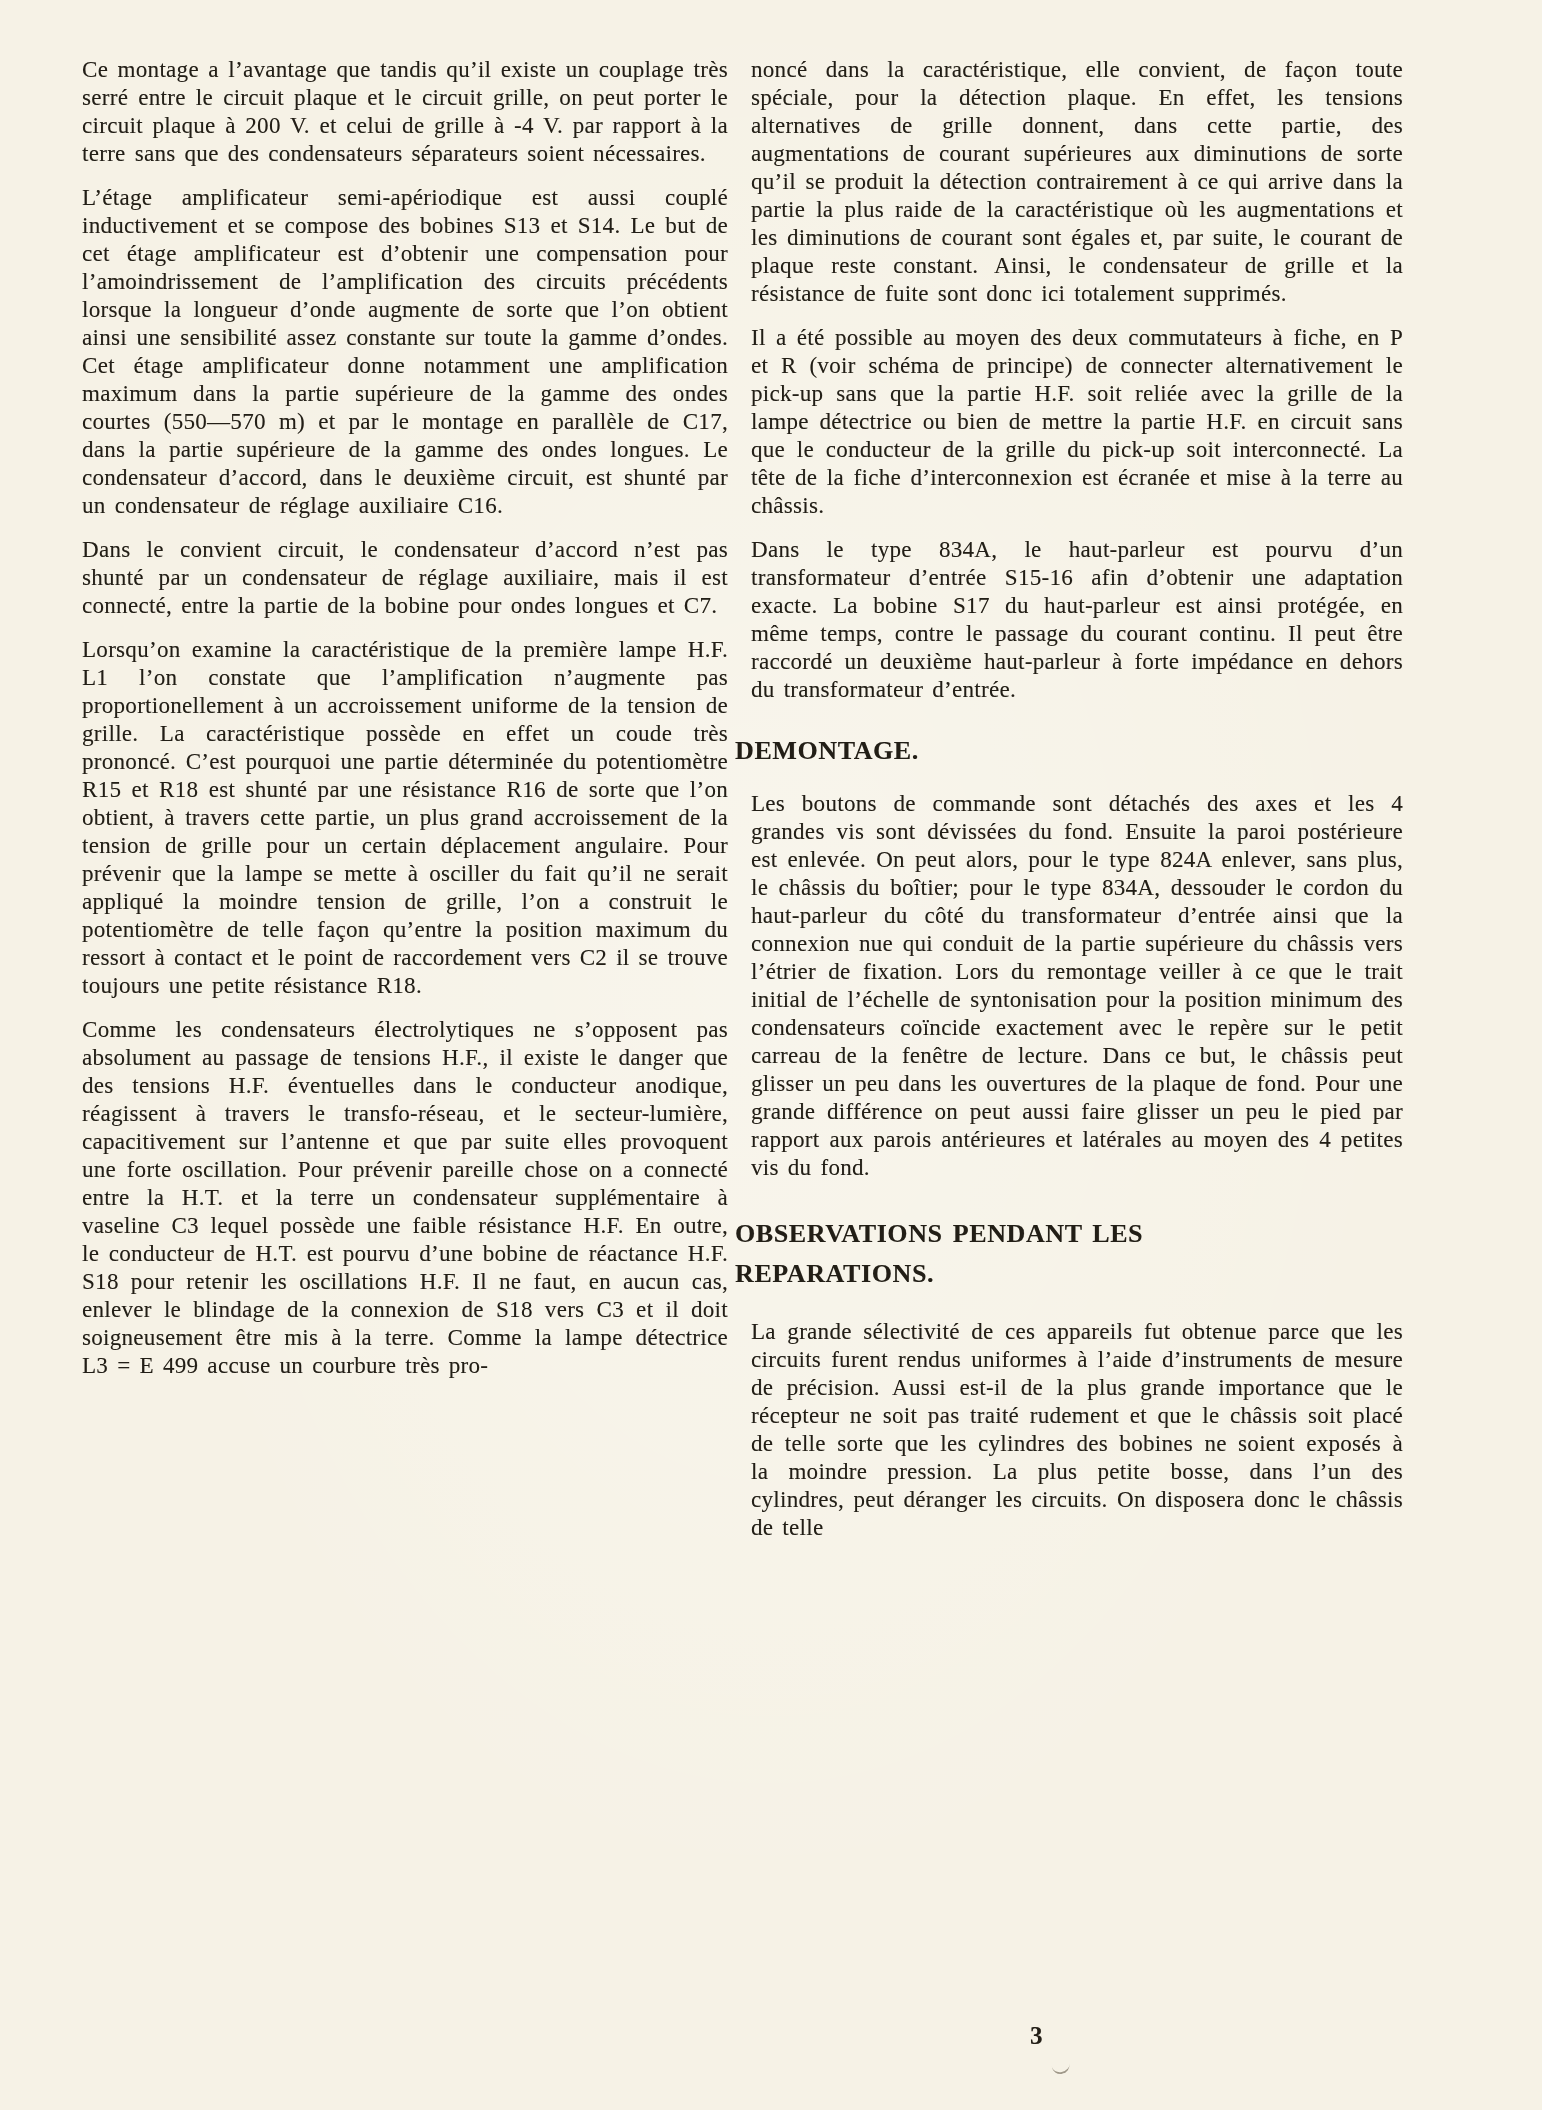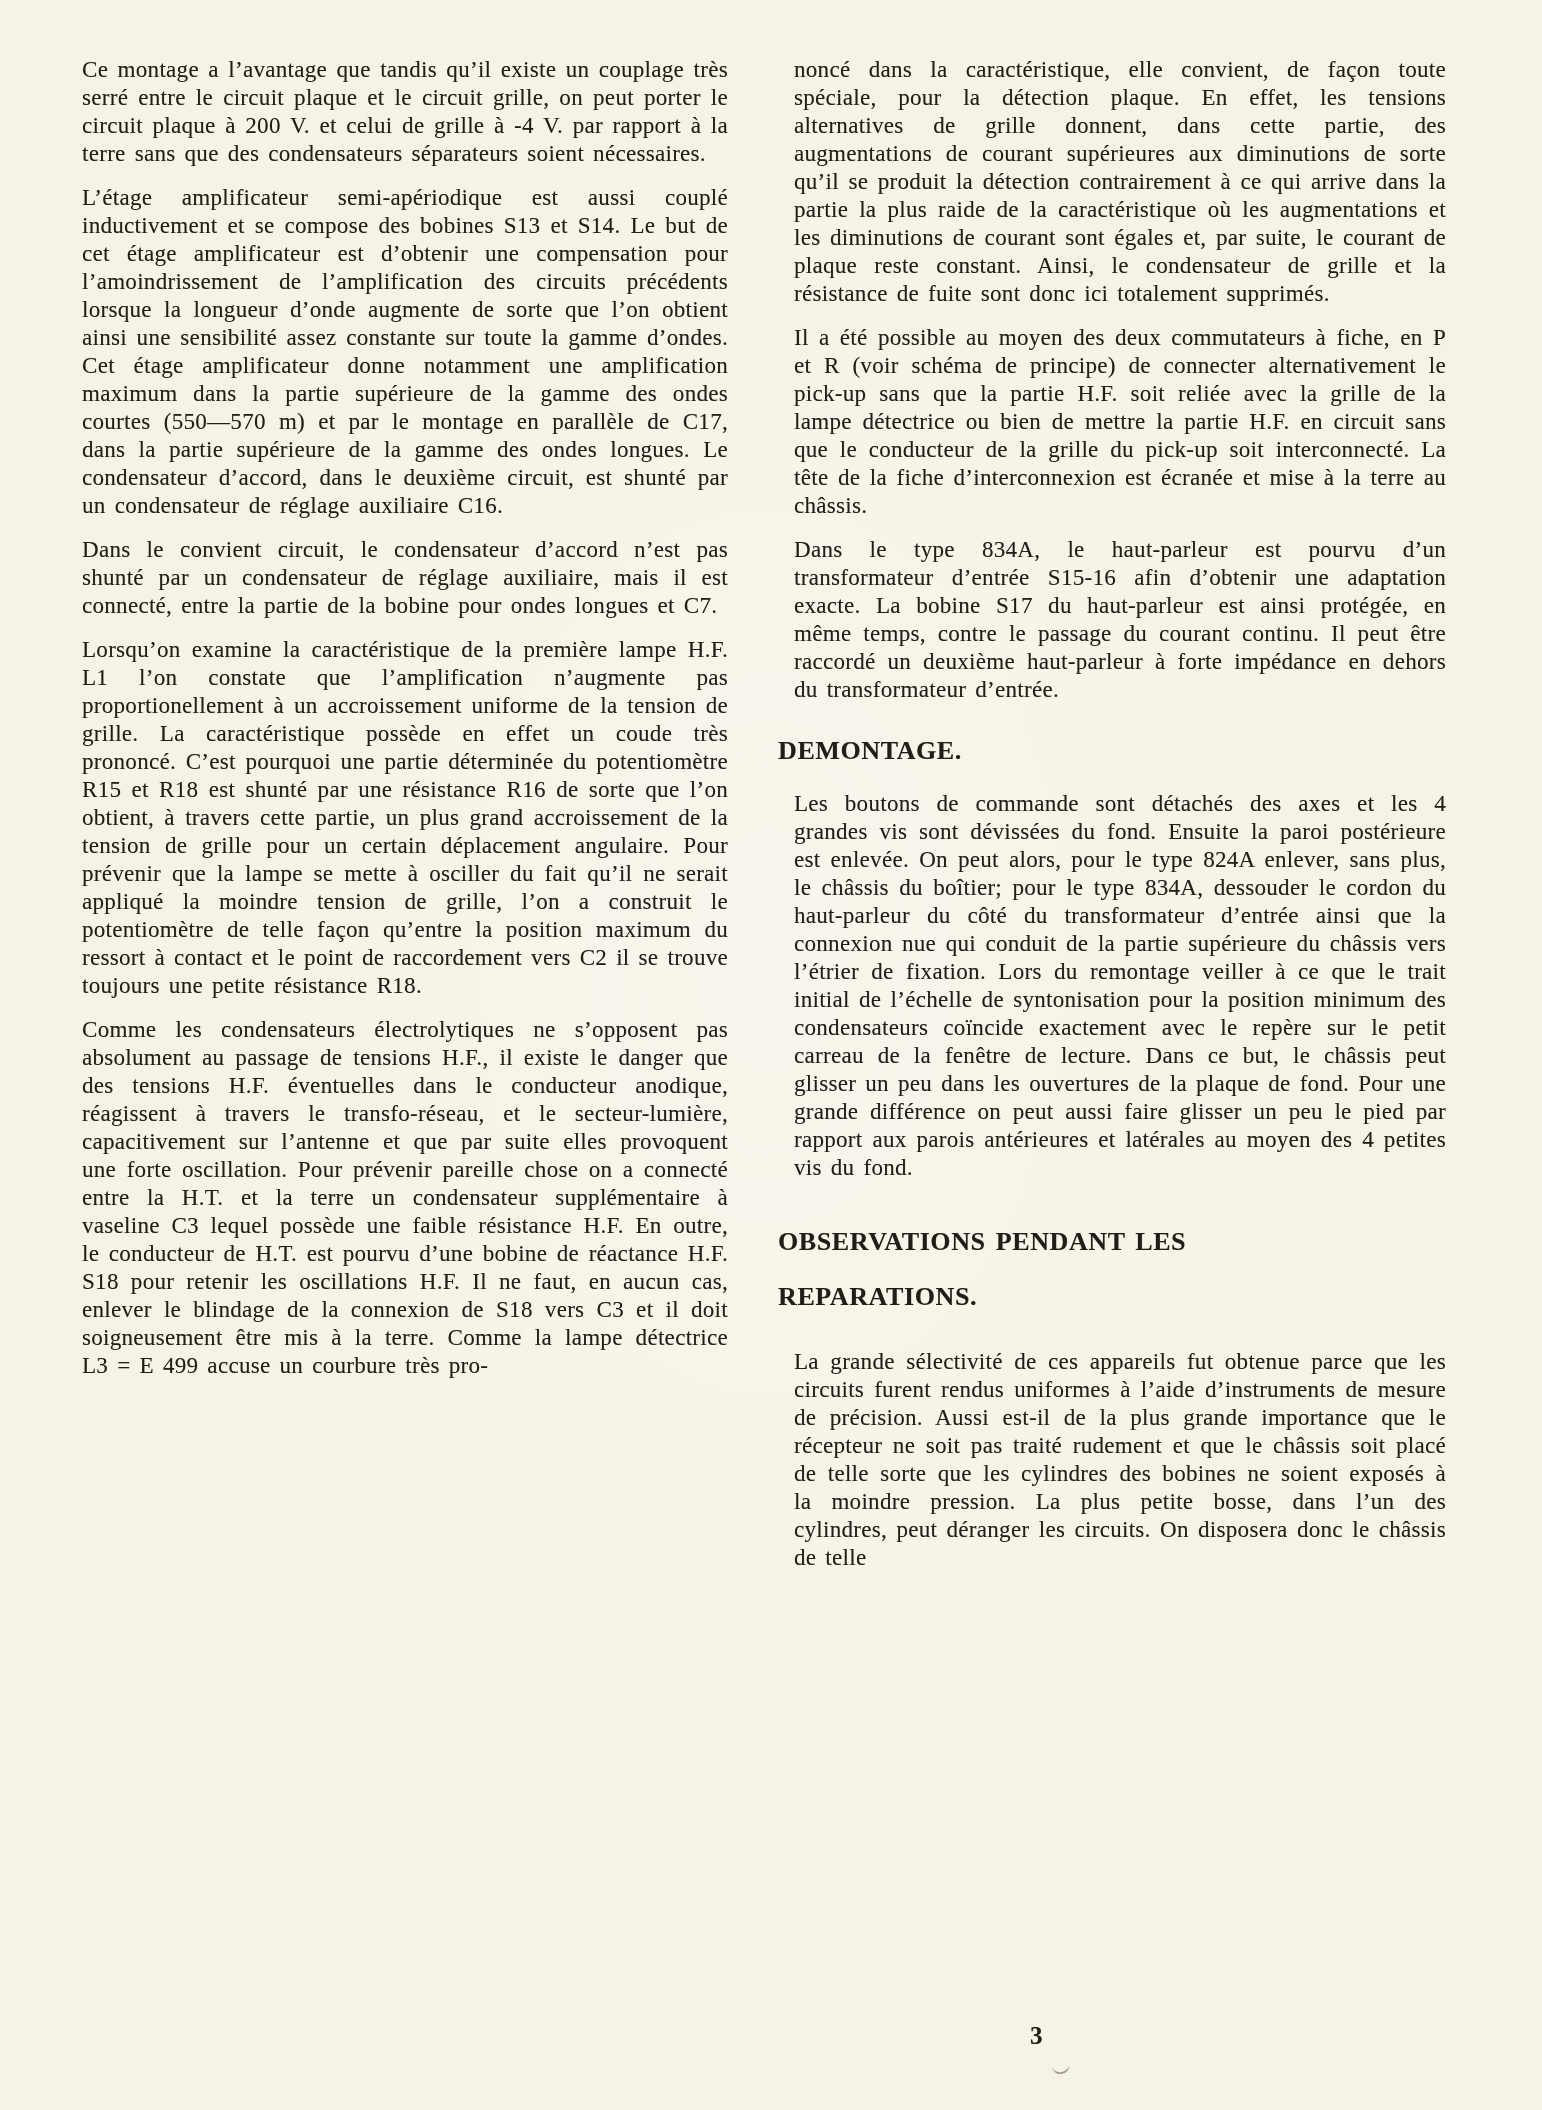--- a/index.html
+++ b/index.html
@@ -28,38 +28,38 @@
       word-spacing: 3px;
       text-align: justify;
       hyphens: auto;
       text-shadow: 0.2px 0.2px 0 rgba(34,30,22,0.35);
     }
     .col-left {
       left: 66px;
       width: 678px;
     }
     .col-right {
-      left: 778px;
+      left: 735px;
       width: 684px;
     }
     .para {
       margin: 16px;
       padding: 0;
     }
     .section-heading {
       margin: 32px 0 24px 0;
       font-size: 26px;
       font-weight: 700;
       letter-spacing: 0.6px;
       text-align: left;
       line-height: 30px;
     }
     .section-heading.two-line {
       width: 430px;
-      line-height: 55px;
+      line-height: 40px;
     }
     .page-number {
       position: absolute;
       left: 1030px;
       top: 2022px;
       font-size: 25px;
       font-weight: 700;
       text-shadow: 0.2px 0.2px 0 rgba(34,30,22,0.35);
     }
     .scan-artifact {

